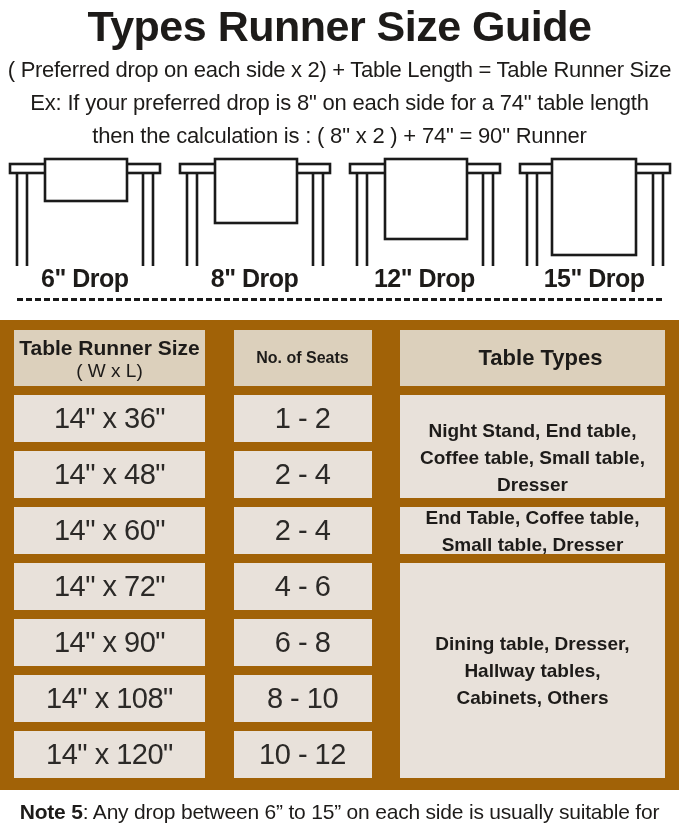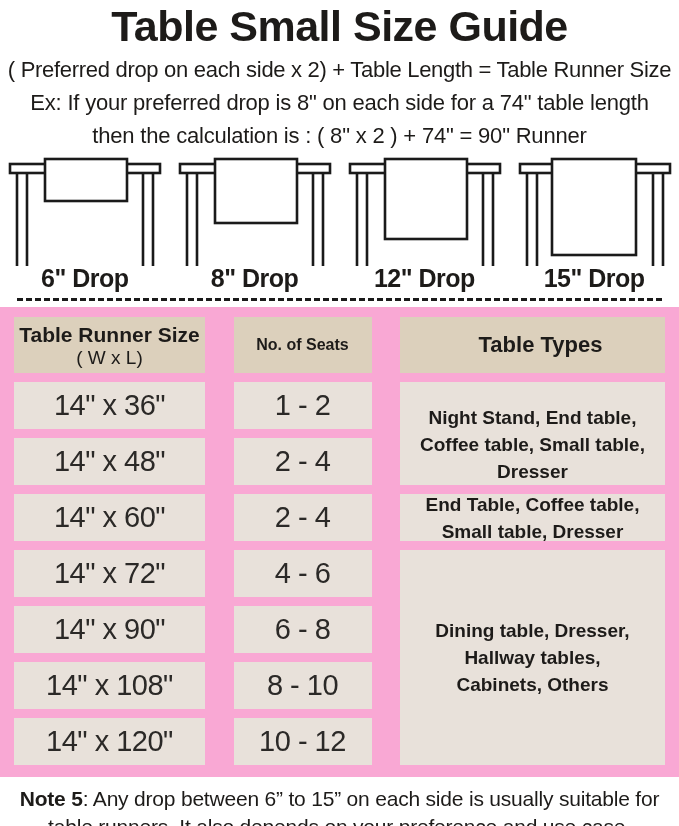--- a/index.html
+++ b/index.html
@@ -14,21 +14,21 @@
 
   
   .illos{display:flex;width:679px;margin-top:2px;}
   .illo{flex:0 0 25%;margin:0;text-align:center;}
   .illo svg{display:block;margin:0 auto;}
   .drop-labels{display:flex;width:679px;margin-top:-2px;}
   .drop-label{flex:0 0 25%;text-align:center;font-size:25px;font-weight:700;letter-spacing:-0.5px;padding-bottom:5px;}
   .dashed{width:645px;margin:0 auto;border-top:3px dashed #1a1a1a;height:0;}
 
   
-  .table-section{background:#f9a8d4;padding:10px 14px 12px 14px;margin-top:6px;}
+  .table-section{background:#a16207;padding:10px 14px 12px 14px;margin-top:19px;}
   .grid{display:grid;grid-template-columns:191px 138px 265px;grid-template-rows:56px repeat(7,47px);
         column-gap:28px;row-gap:9px;justify-content:space-between;}
   .cell{display:flex;flex-direction:column;align-items:center;justify-content:center;text-align:center;}
   .head{background:#dcd0bc;}
   .data{background:#e8e1da;}
   .h-main{font-size:21px;font-weight:700;line-height:24px;}
   .h-sub{font-size:19px;font-weight:400;line-height:21px;}
   .h-seats{font-size:16px;font-weight:700;}
   .h-types{font-size:22px;font-weight:700;}
   .val{font-size:29px;font-weight:400;color:#2b2927;letter-spacing:-0.5px;}
@@ -44,21 +44,21 @@
 
   svg .ln{stroke:#1a1a1a;stroke-width:2.6;fill:none;}
   svg .box{stroke:#1a1a1a;stroke-width:2.6;fill:#ffffff;}
 </style>
 </head>
 <body>
 
 <div class="page">
 
   <header class="top">
-    <h1>Table Small Size Guide</h1>
+    <h1>Types Runner Size Guide</h1>
     <p class="formula">( Preferred drop on each side x 2) + Table Length = Table Runner Size</p>
     <p class="example">Ex: If your preferred drop is 8" on each side for a 74" table length</p>
     <p class="example">then the calculation is : ( 8" x 2 ) + 74" = 90" Runner</p>
   </header>
 
   <section class="illos">
     <figure class="illo">
       <svg width="170" height="110" viewBox="0 0 170 110">
         <rect class="box" x="10" y="8" width="150" height="9"></rect>
         <path class="ln" d="M17 17 V110 M27 17 V110 M143 17 V110 M153 17 V110"></path>

